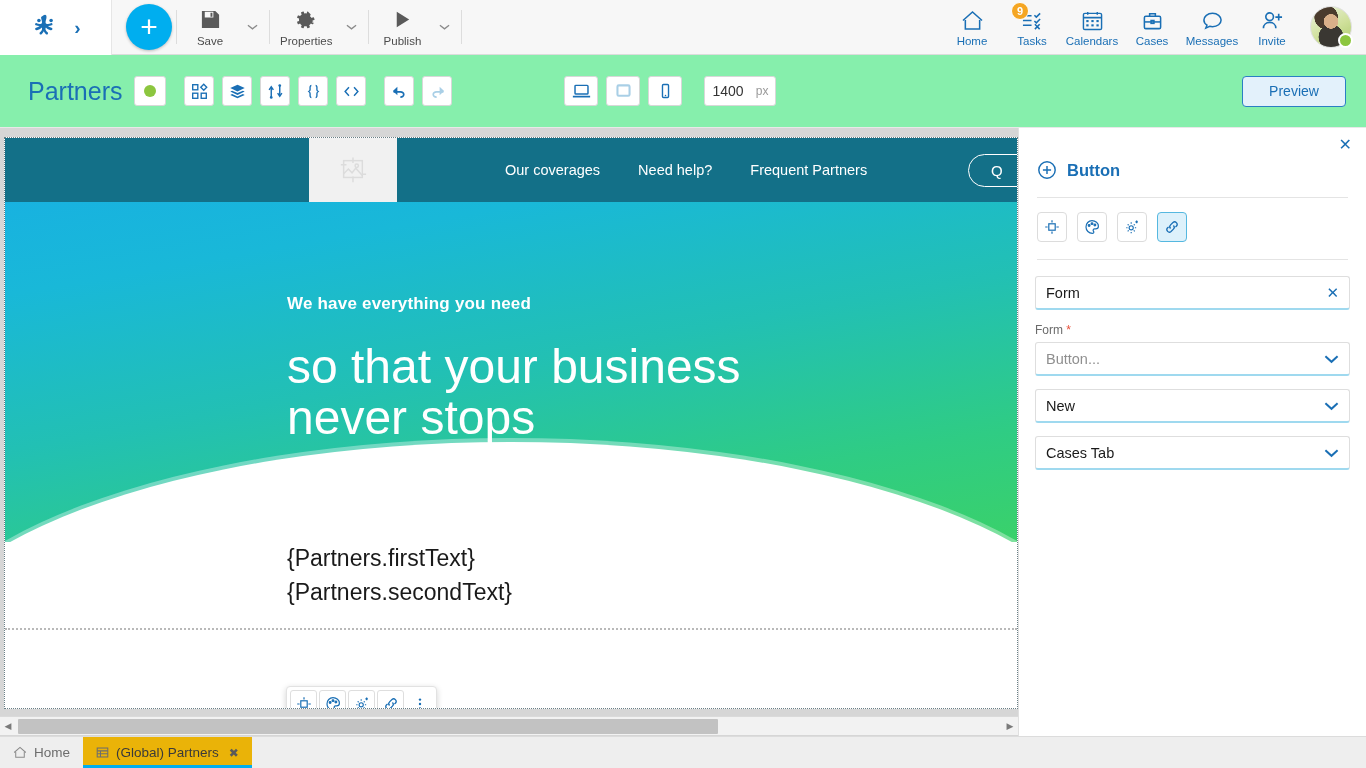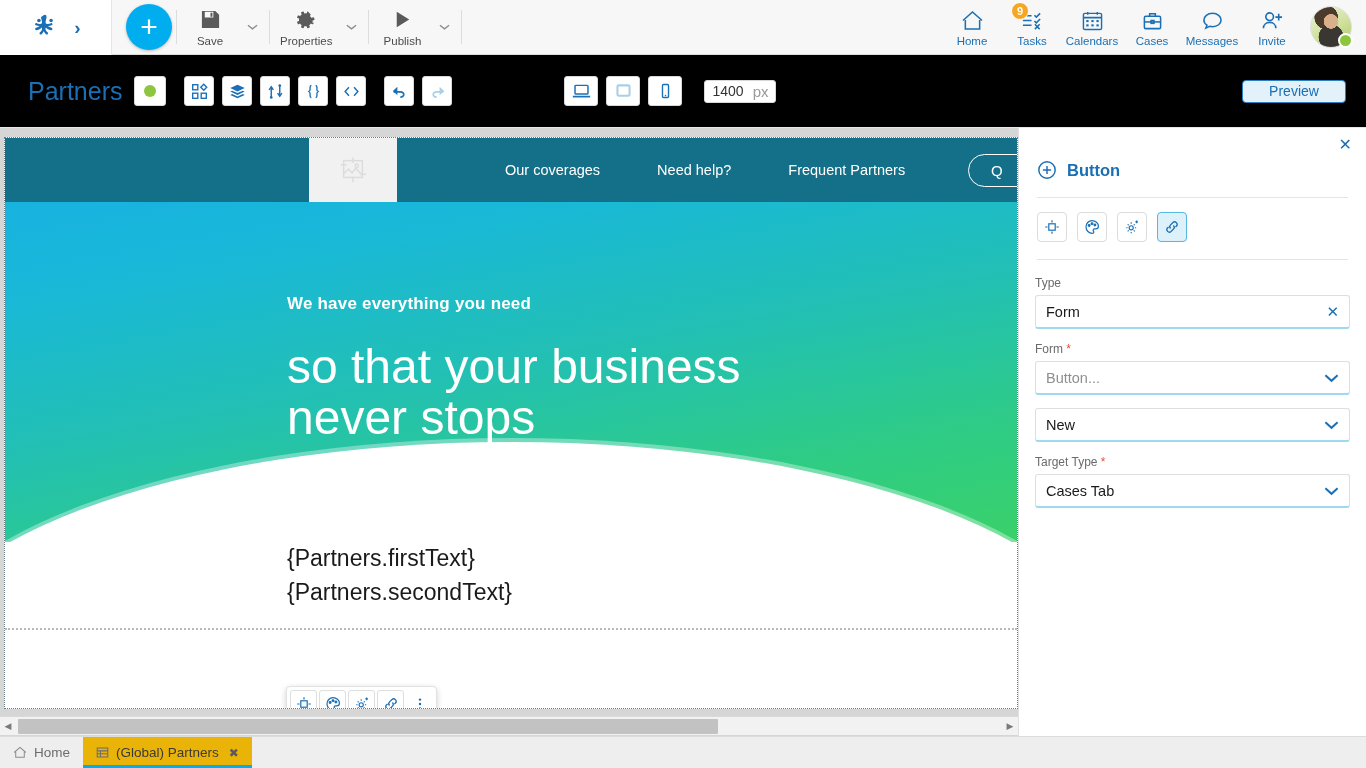--- a/index.html
+++ b/index.html
@@ -88,21 +88,21 @@
   #presence-dot {
     position: absolute; right: -1px; bottom: 0px;
     width: 15px; height: 15px; border-radius: 50%;
     background: #8cc63f; border: 2px solid #fff;
   }
 
   
   #doc-bar {
     position: absolute; top: 55px; left: 0;
     width: 1366px; height: 73px;
-    background: #000000;
+    background: #86efac;
     display: flex; align-items: center;
     border-bottom: 1px solid #e8e8e8;
   }
   #doc-title {
     margin-left: 28px; font-size: 25px; color: #1a6fb5; font-weight: normal;
     white-space: nowrap;
   }
   #status-chip {
     width: 32px; height: 30px; border: 1px solid #d8d8d8; border-radius: 3px;
     margin-left: 12px; display: flex; align-items: center; justify-content: center;
@@ -116,29 +116,29 @@
     cursor: pointer; flex: none;
   }
   .ebtn.gap { margin-left: 18px; }
   #device-group { margin-left: 112px; display: flex; align-items: center; }
   .dbtn {
     width: 34px; height: 30px; border: 1px solid #d8d8d8; border-radius: 3px;
     background: #fff; margin-right: 8px;
     display: flex; align-items: center; justify-content: center; cursor: pointer;
   }
   #width-field {
-    width: 72px; height: 23px; border: 1px solid #d8d8d8; border-radius: 3px;
+    width: 72px; height: 30px; border: 1px solid #d8d8d8; border-radius: 3px;
     margin-left: 14px; background: #fff;
     display: flex; align-items: center; padding: 4px 7px;
   }
   #width-value { font-size: 14px; color: #333; flex: 1; }
-  #width-unit { font-size: 15px; color: #9a9a9a; }
+  #width-unit { font-size: 12px; color: #9a9a9a; }
   #preview-button {
     margin-left: auto; margin-right: 20px;
-    width: 104px; height: 23px; border-radius: 4px;
+    width: 104px; height: 31px; border-radius: 4px;
     background: #e3f1fb; border: 1px solid #2a7fc4;
     color: #1a6fb5; font-size: 14px;
     display: flex; align-items: center; justify-content: center; cursor: pointer;
   }
 
   
   #canvas-area {
     position: absolute; top: 128px; left: 0;
     width: 1018px; height: 608px;
     background: #d6d6d6;
@@ -156,21 +156,21 @@
     height: 64px; background: #137088;
     display: flex; align-items: center; position: relative;
   }
   #site-logo {
     position: absolute; left: 304px; top: 0;
     width: 88px; height: 64px; background: #f1f1f1;
     display: flex; align-items: center; justify-content: center;
   }
   #site-nav {
     position: absolute; left: 500px; top: 0; height: 64px;
-    display: flex; align-items: center; gap: 57px;
+    display: flex; align-items: center; gap: 38px;
   }
   .site-nav-link { color: #fff; font-size: 14.5px; white-space: nowrap; cursor: pointer; }
   #site-cta {
     position: absolute; left: 963px; top: 16px;
     height: 33px; min-width: 120px; border: 1px solid #fff; border-radius: 17px;
     color: #fff; font-size: 15px;
     display: flex; align-items: center; padding: 0 22px; white-space: nowrap;
     cursor: pointer;
   }
   
@@ -677,23 +677,20 @@
         <path d="M11.8 8.2a3.2 3.2 0 010 4.5l-3 3a3.2 3.2 0 01-4.5-4.5l1.4-1.4"></path>
       </svg>
     </div>
   </div>
 
   <div class="panel-rule"></div>
 
   <div id="panel-fields">
 
     <div class="field">
-      <div class="field-label">
-        <span>Type</span>
-      </div>
       <div class="field-box">
         <span class="field-value">Form</span>
         <span class="field-clear">✕</span>
       </div>
     </div>
 
     <div class="field">
       <div class="field-label">
         <span>Form</span><span class="req">&nbsp;*</span>
       </div>
@@ -712,23 +709,20 @@
         <span class="field-value">New</span>
         <span class="field-caret">
           <svg viewBox="0 0 16 10" width="15" height="10">
               <path d="M1.5 2l6.5 6 6.5-6" fill="none" stroke="#1a6fb5" stroke-width="2.1"></path>
             </svg>
         </span>
       </div>
     </div>
 
     <div class="field">
-      <div class="field-label">
-        <span>Target Type</span><span class="req">&nbsp;*</span>
-      </div>
       <div class="field-box">
         <span class="field-value">Cases Tab</span>
         <span class="field-caret">
           <svg viewBox="0 0 16 10" width="15" height="10">
               <path d="M1.5 2l6.5 6 6.5-6" fill="none" stroke="#1a6fb5" stroke-width="2.1"></path>
             </svg>
         </span>
       </div>
     </div>
 

